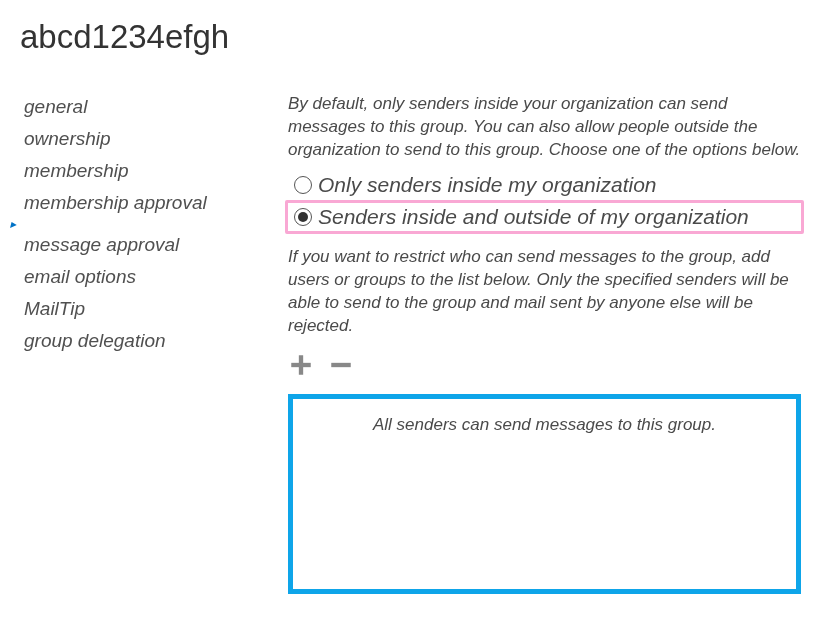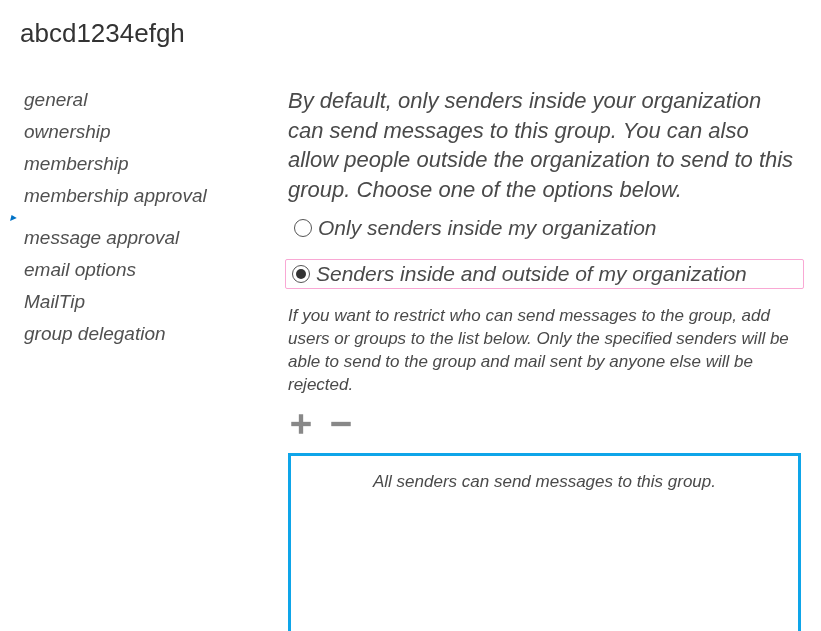--- a/index.html
+++ b/index.html
@@ -10,21 +10,21 @@
     body {
       font-family: "Segoe UI", "Segoe UI Light", -apple-system, BlinkMacSystemFont, sans-serif;
       font-weight: 300;
       background: #ffffff;
       color: #333333;
       width: 821px;
       height: 631px;
       padding: 18px 20px;
     }
     .page-title {
-      font-size: 26px;
+      font-size: 33px;
       font-weight: 300;
       color: #333;
       margin-bottom: 35px;
       margin-left: 0px;
     }
     .layout {
       display: flex;
       gap: 43px;
       font-style: italic;
     }
@@ -52,40 +52,40 @@
       color: #0072c6;
     }
     .sidebar-label {
       padding-left: 4px;
     }
     .main {
       flex: 1;
       padding-top: 2px;
     }
     .description {
-      font-size: 22px;
+      font-size: 17px;
       font-weight: 300;
       color: #4a4a4a;
       line-height: 1.35;
       margin-bottom: 8px;
     }
     .radio-group {
       margin-bottom: 4px;
     }
     .radio-option {
       display: flex;
       align-items: center;
       padding: 3px 6px;
       gap: 6px;
       cursor: pointer;
     }
     .radio-option.highlighted {
-      border: 1px solid #f9a8d4;
+      border: 3px solid #f9a8d4;
       border-radius: 2px;
-      margin: 16px -3px;
+      margin: 0px -3px;
       padding: 2px 6px;
     }
     .radio-circle {
       width: 18px;
       height: 18px;
       border: 1.5px solid #555;
       border-radius: 50%;
       display: inline-flex;
       align-items: center;
       justify-content: center;
@@ -100,21 +100,21 @@
     .radio-label {
       font-size: 21px;
       font-weight: 300;
       color: #4a4a4a;
     }
     .note {
       font-size: 17px;
       font-weight: 300;
       color: #4a4a4a;
       line-height: 1.35;
-      margin-top: 4px;
+      margin-top: 12px;
       margin-bottom: 14px;
     }
     .toolbar {
       display: flex;
       gap: 14px;
       align-items: center;
       margin-bottom: 16px;
     }
     .toolbar-btn {
       width: 26px;
@@ -123,21 +123,21 @@
       align-items: center;
       justify-content: center;
       cursor: pointer;
       color: #888;
     }
     .toolbar-btn svg {
       width: 26px;
       height: 26px;
     }
     .list-box {
-      border: 3px solid #0ea5e9;
+      border: 5px solid #0ea5e9;
       height: 200px;
       padding: 16px 20px;
       text-align: center;
     }
     .list-placeholder {
       font-size: 17px;
       font-weight: 300;
       color: #4a4a4a;
     }
   </style>

